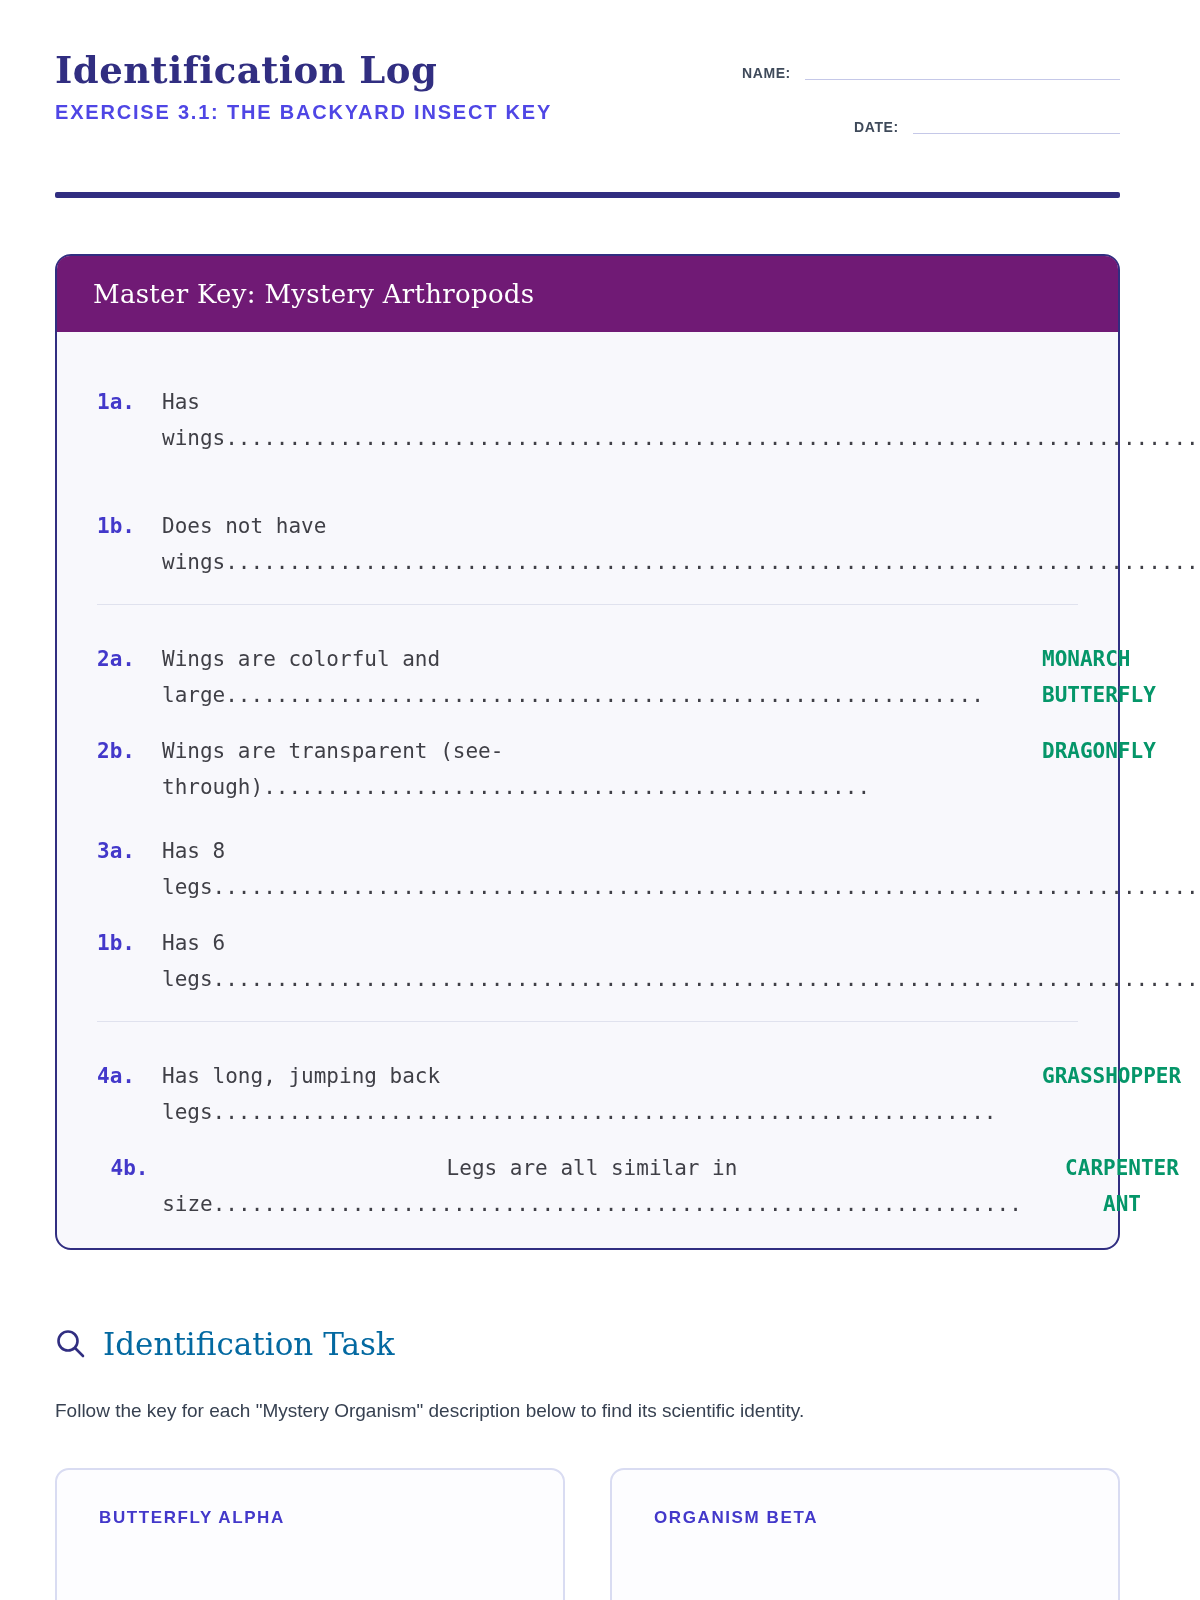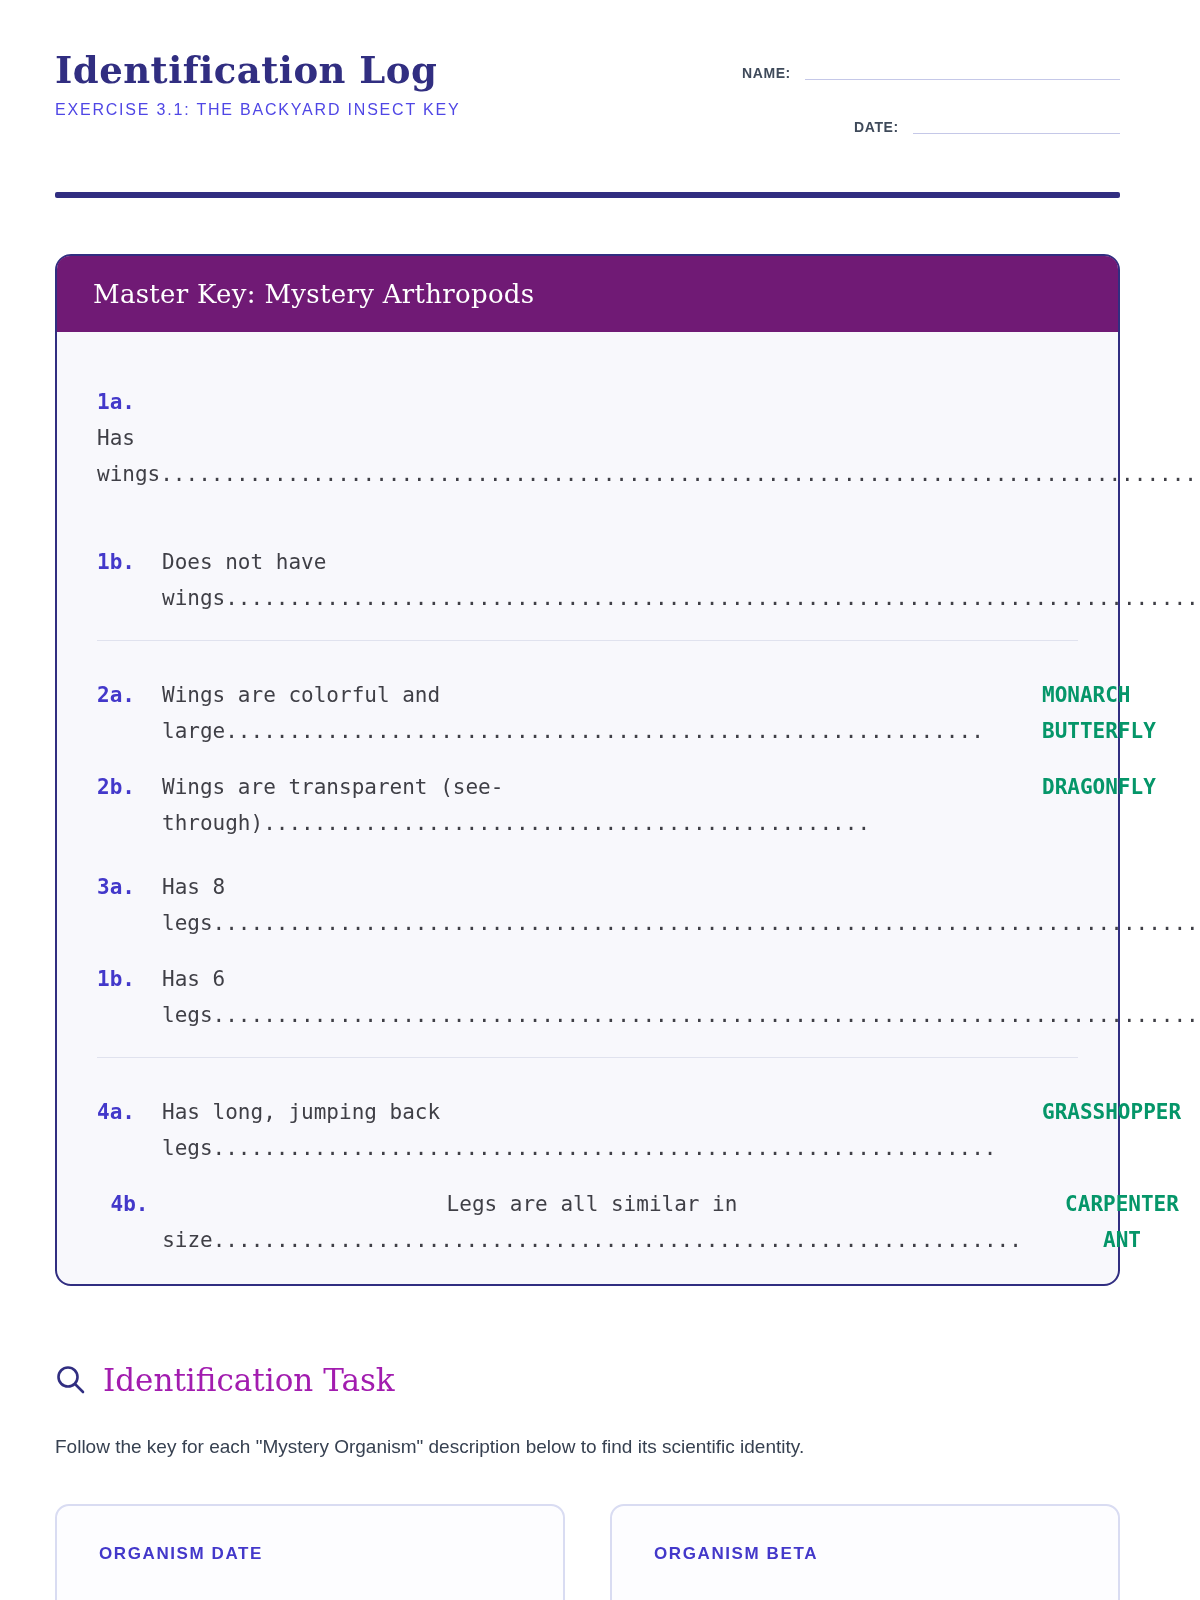--- a/index.html
+++ b/index.html
@@ -12,21 +12,21 @@
   .page { padding: 50px 80px 0 55px; width: 1200px; }
 
   
   .header { display: flex; justify-content: space-between; align-items: flex-start; }
   .title-block h1 {
     font-family: "DejaVu Serif", serif;
     font-size: 37px; font-weight: 800; color: #312e81; letter-spacing: 0.5px;
     line-height: 1.1;
   }
   .subtitle {
-    margin-top: 10px; font-size: 16px; font-weight: 400;
+    margin-top: 10px; font-size: 20px; font-weight: 700;
     color: #4f46e5; letter-spacing: 1.8px;
   }
   .fields { width: 378px; padding-top: 16px; }
   .field-row { display: flex; align-items: flex-end; margin-bottom: 40px; }
   .field-row.date { padding-left: 112px; }
   .field-label {
     font-size: 14px; font-weight: 700; color: #3f4a5a;
     letter-spacing: 0.6px; margin-right: 14px; line-height: 1;
   }
   .field-line { flex: 1; border-bottom: 1.5px solid #c5c8e8; height: 14px; }
@@ -45,37 +45,37 @@
     padding: 23px 36px;
     font-family: "DejaVu Serif", serif;
     font-size: 26px; font-weight: 500; letter-spacing: 0.3px;
   }
   .key-card-body {
     padding: 52px 0 26px 40px;
     font-family: "DejaVu Sans Mono", monospace;
     font-size: 21px; line-height: 36px; color: #3f3f46;
   }
   .key-item { display: flex; align-items: flex-start; margin-bottom: 20px; }
-  .key-item.gap-xl { margin-bottom: 52px; flex-direction: column; }
+  .key-item.gap-xl { margin-bottom: 52px; }
   .key-item.gap-lg { margin-bottom: 28px; }
   .key-item:last-child { margin-bottom: 0; text-align: center; }
   .key-num { width: 65px; flex: none; font-weight: 700; color: #4338ca; }
   .key-text { width: 860px; flex: none; }
   .key-answer {
     width: 160px; flex: none; margin-left: 20px;
     font-weight: 700; color: #059669;
   }
   .key-divider { border-top: 1px solid #e0e2ee; margin: 24px 40px 36px 0; }
 
   
   .task-section { margin-top: 76px; }
   .task-heading {
     display: flex; align-items: center; gap: 16px;
     font-family: "DejaVu Serif", serif;
-    font-size: 31px; font-weight: 500; color: #a21caf;
+    font-size: 31px; font-weight: 500; color: #0369a1;
   }
   .task-heading .icon { display: inline-flex; align-items: center; }
   .instructions { margin-top: 38px; font-size: 19px; color: #374151; }
   .organism-grid {
     margin-top: 46px;
     display: grid; grid-template-columns: 1fr 1fr; gap: 45px;
   }
   .organism-card {
     border: 2px solid #d9dcf2; border-radius: 14px;
     background: #fdfdff; min-height: 230px;
@@ -176,21 +176,21 @@
         <svg width="32" height="32" viewBox="0 0 32 32" aria-hidden="true">
           <circle cx="13" cy="13" r="9.5" fill="none" stroke="#312e81" stroke-width="2.6"></circle>
           <line x1="20.5" y1="20.5" x2="28" y2="28" stroke="#312e81" stroke-width="2.6" stroke-linecap="round"></line>
         </svg>
       </span>
       <span>Identification Task</span>
     </div>
     <p class="instructions">Follow the key for each "Mystery Organism" description below to find its scientific identity.</p>
     <div class="organism-grid">
       <div class="organism-card">
-        <div class="organism-label">ORGANISM DATE</div>
+        <div class="organism-label">BUTTERFLY ALPHA</div>
       </div>
       <div class="organism-card">
         <div class="organism-label">ORGANISM BETA</div>
       </div>
     </div>
   </section>
 
 </div>
 
 </body></html>

